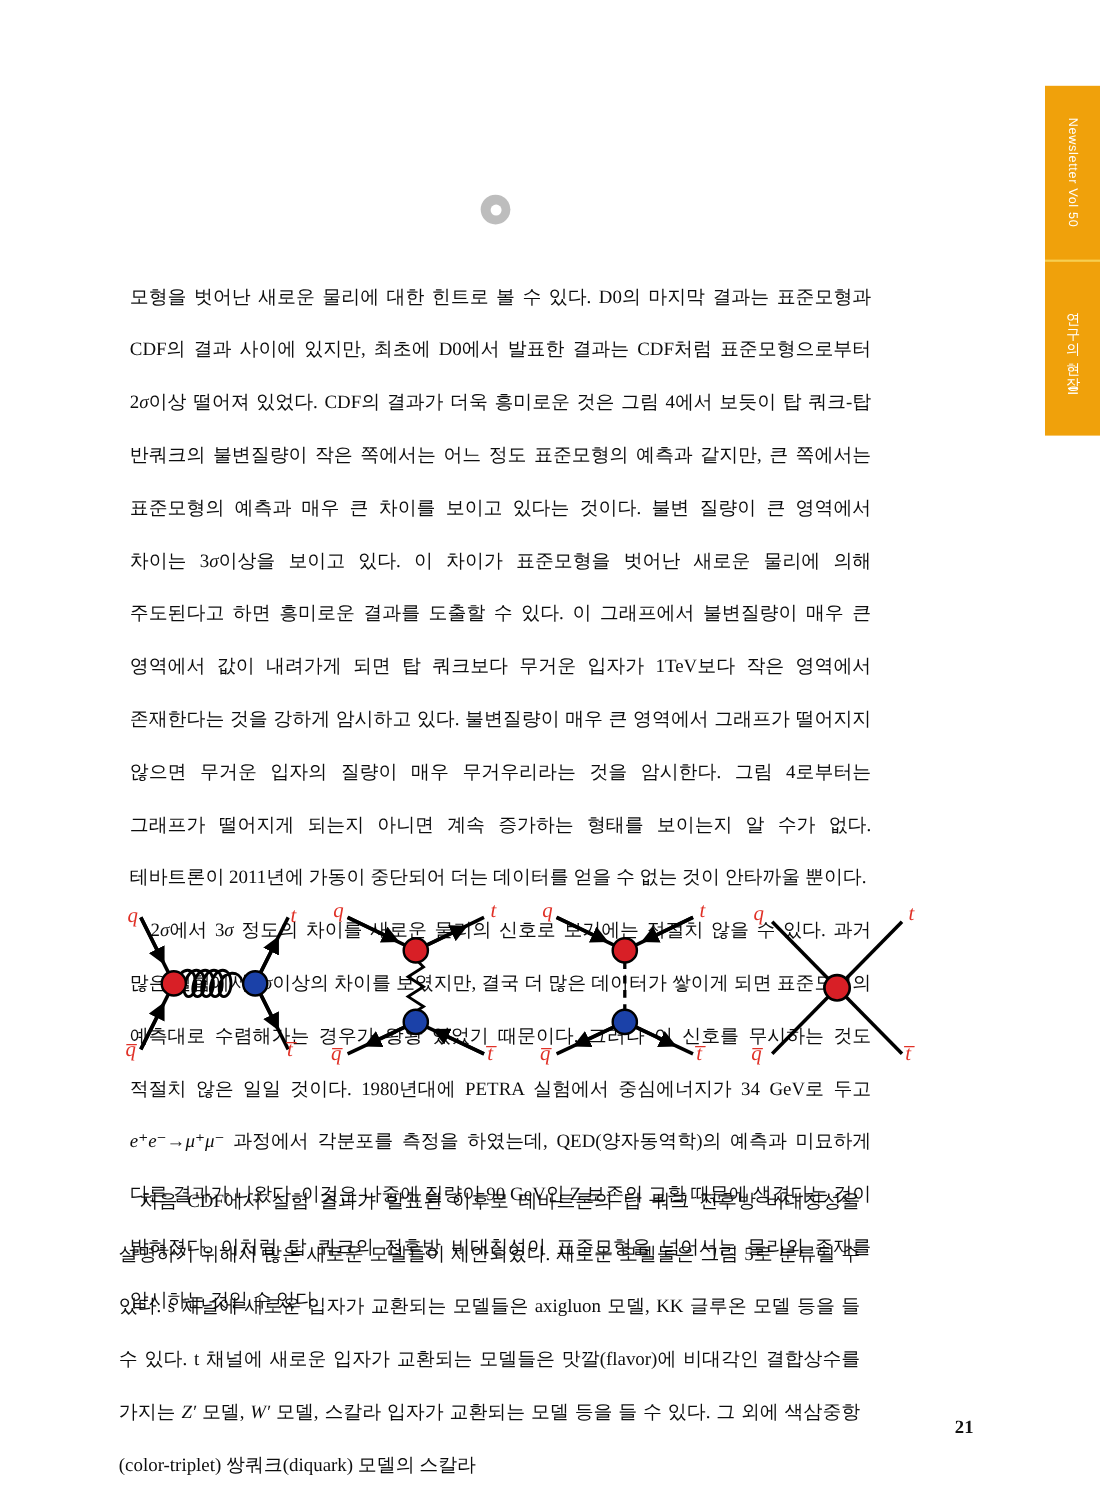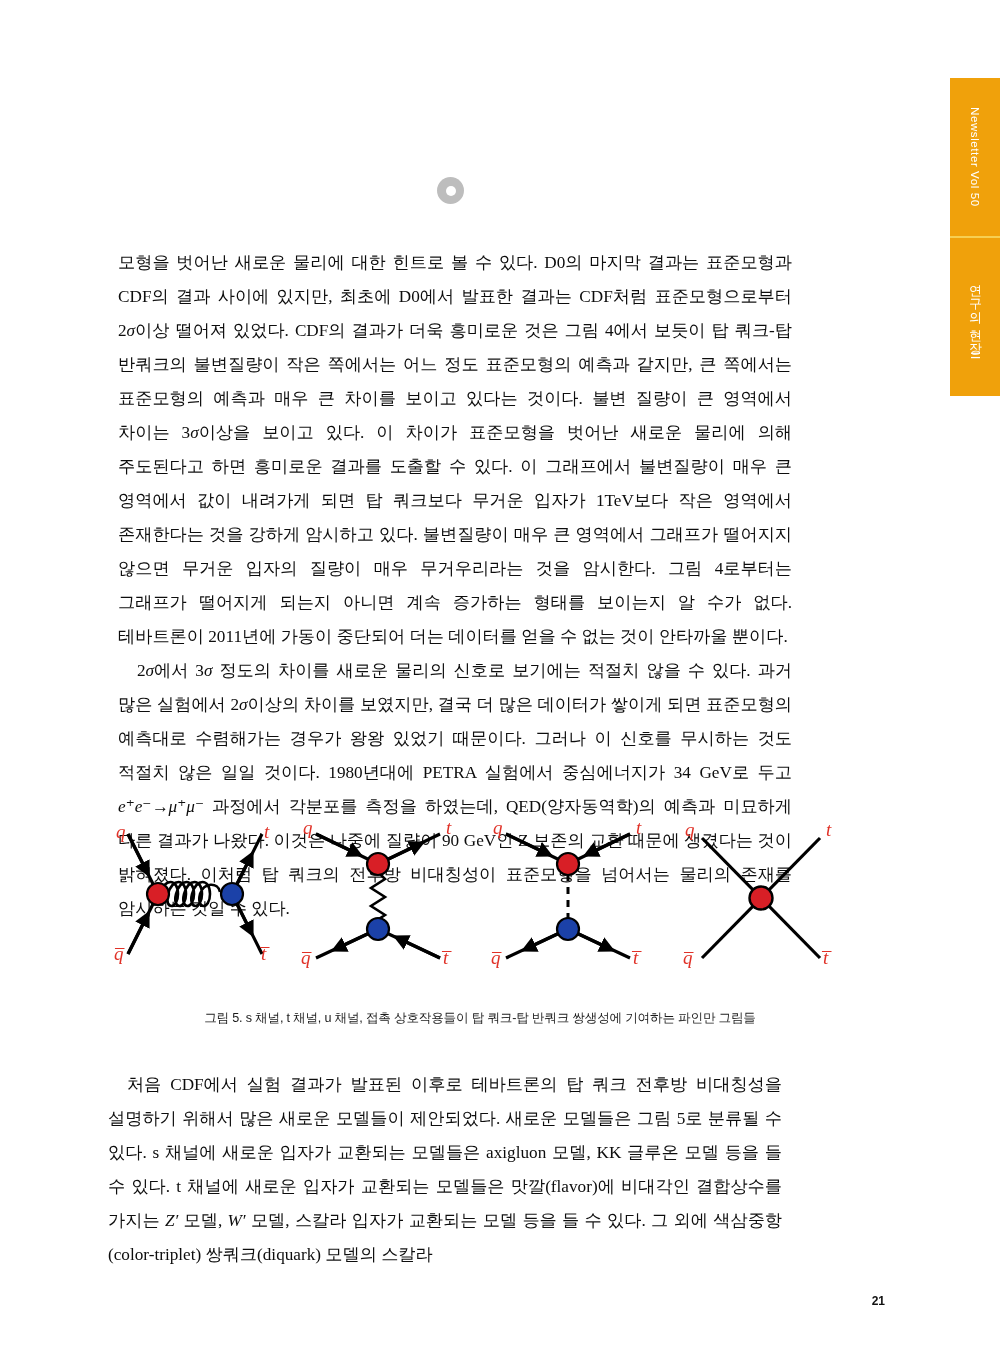--- a/index.html
+++ b/index.html
@@ -77,21 +77,21 @@
   
   .content {
     position: absolute;
     left: 118px;
     top: 246px;
     width: 674px;
   }
 
   p.para {
     font-size: 17.2px;
-    line-height: 34px;
+    line-height: 48px;
     text-align: justify;
     text-justify: inter-character;
     color: #0d0d0d;
     word-break: keep-all;
     hyphens: none;
   }
   p.indent { text-indent: 1.1em; }
 
   em.it { font-style: italic; }
   .prime { font-style: italic; }
@@ -130,22 +130,22 @@
     left: 108px;
     top: 1068px;
     width: 674px;
   }
 
   
   .page-number {
     position: absolute;
     right: 115px;
     bottom: 58px;
-    font-family: Liberation Sans, sans-serif;
-    font-size: 12px;
+    font-family: Liberation Serif, serif;
+    font-size: 17px;
     font-weight: bold;
     color: #111111;
   }
 
   
   .lbl {
     font-family: "Liberation Serif", serif;
     font-style: italic;
     font-size: 19px;
     fill: #e03127;
@@ -286,20 +286,19 @@
 
         <text class="lbl" x="5" y="24">q</text>
         <text class="lbl" x="3" y="152">q̅</text>
         <text class="lbl" x="146" y="24">t</text>
         <text class="lbl" x="143" y="152">t̅</text>
       </svg>
     </div>
 
   </div>
 
-  <div class="fig-caption">그림 5. s 채널, t 채널, u 채널, 접촉 상호작용들이 탑 쿼크-탑 반쿼크 쌍생성에 기여하는 파인만 그림들</div>
 </div>
 
 <div class="content-lower">
   <p class="para indent"><span>처음 CDF에서 실험 결과가 발표된 이후로 테바트론의 탑 쿼크 전후방 비대칭성을 설명하기 위해서 많은 새로운 모델들이 제안되었다. 새로운 모델들은 그림 5로 분류될 수 있다. s 채널에 새로운 입자가 교환되는 모델들은 axigluon 모델, KK 글루온 모델 등을 들 수 있다. t 채널에 새로운 입자가 교환되는 모델들은 맛깔(flavor)에 비대각인 결합상수를 가지는 </span><em class="prime">Z′</em><span> 모델, </span><em class="prime">W′</em><span> 모델, 스칼라 입자가 교환되는 모델 등을 들 수 있다. 그 외에 색삼중항(color-triplet) 쌍쿼크(diquark) 모델의 스칼라</span></p>
 </div>
 
 <div class="page-number">21</div>
 
 </body></html>

